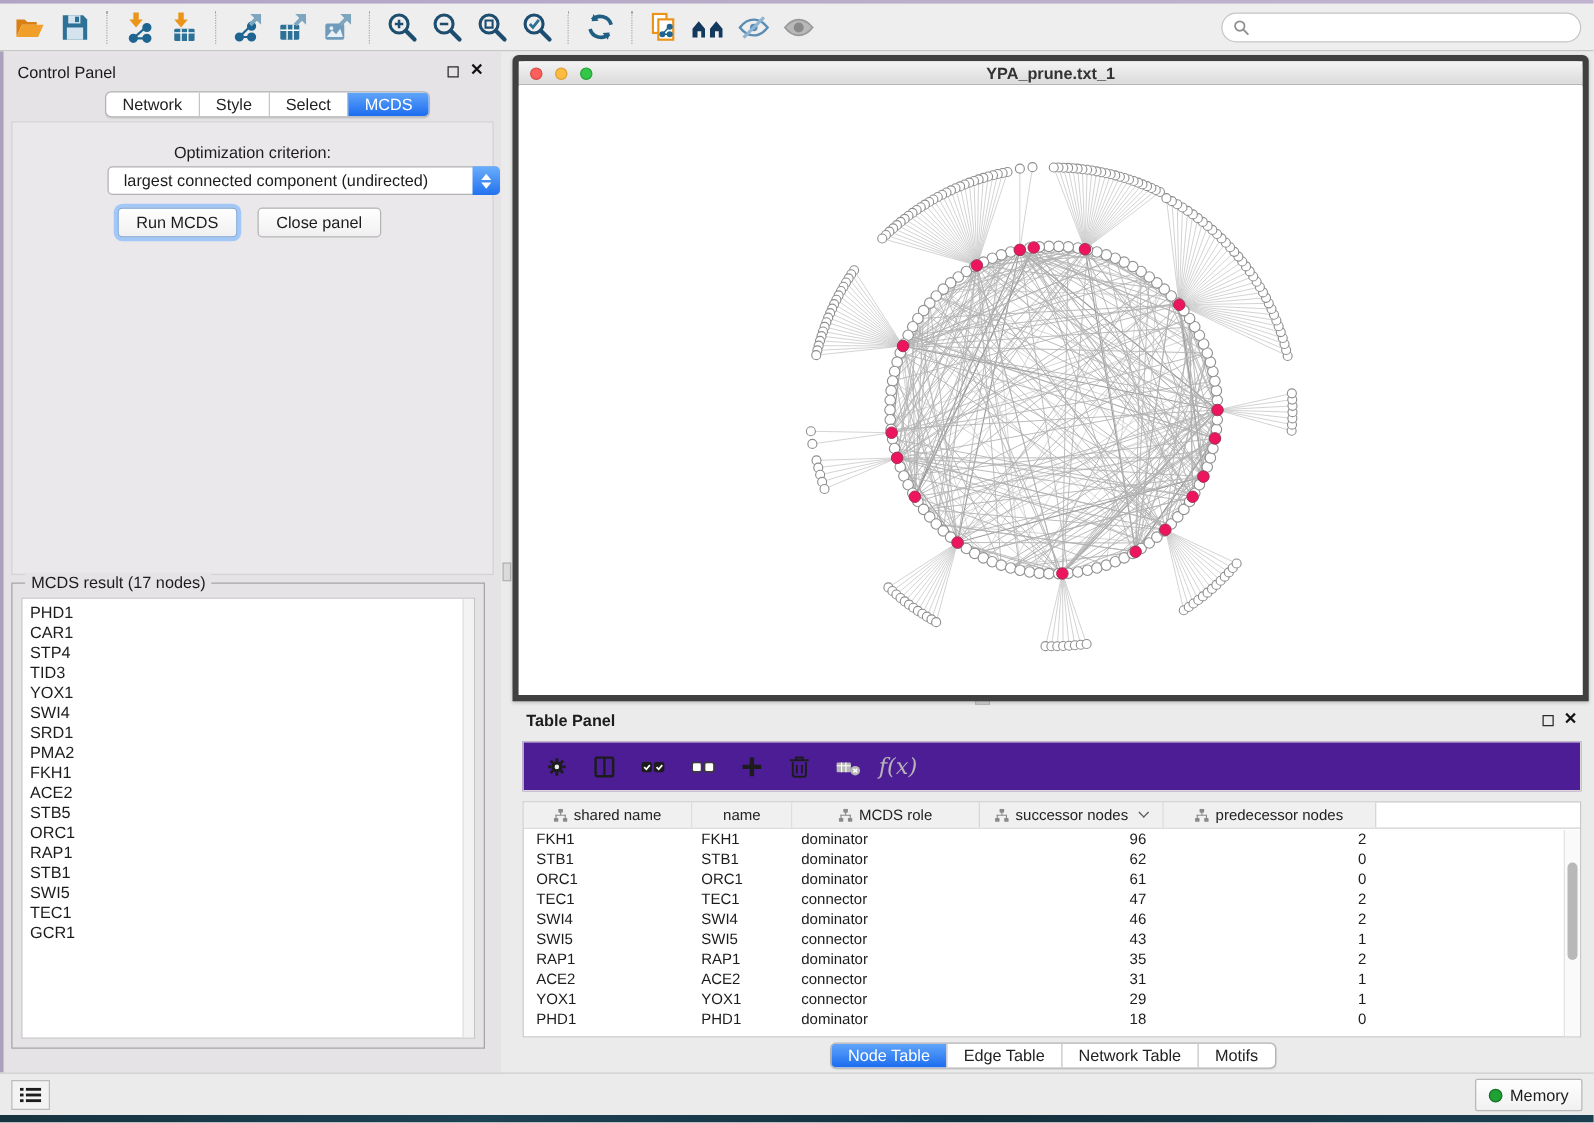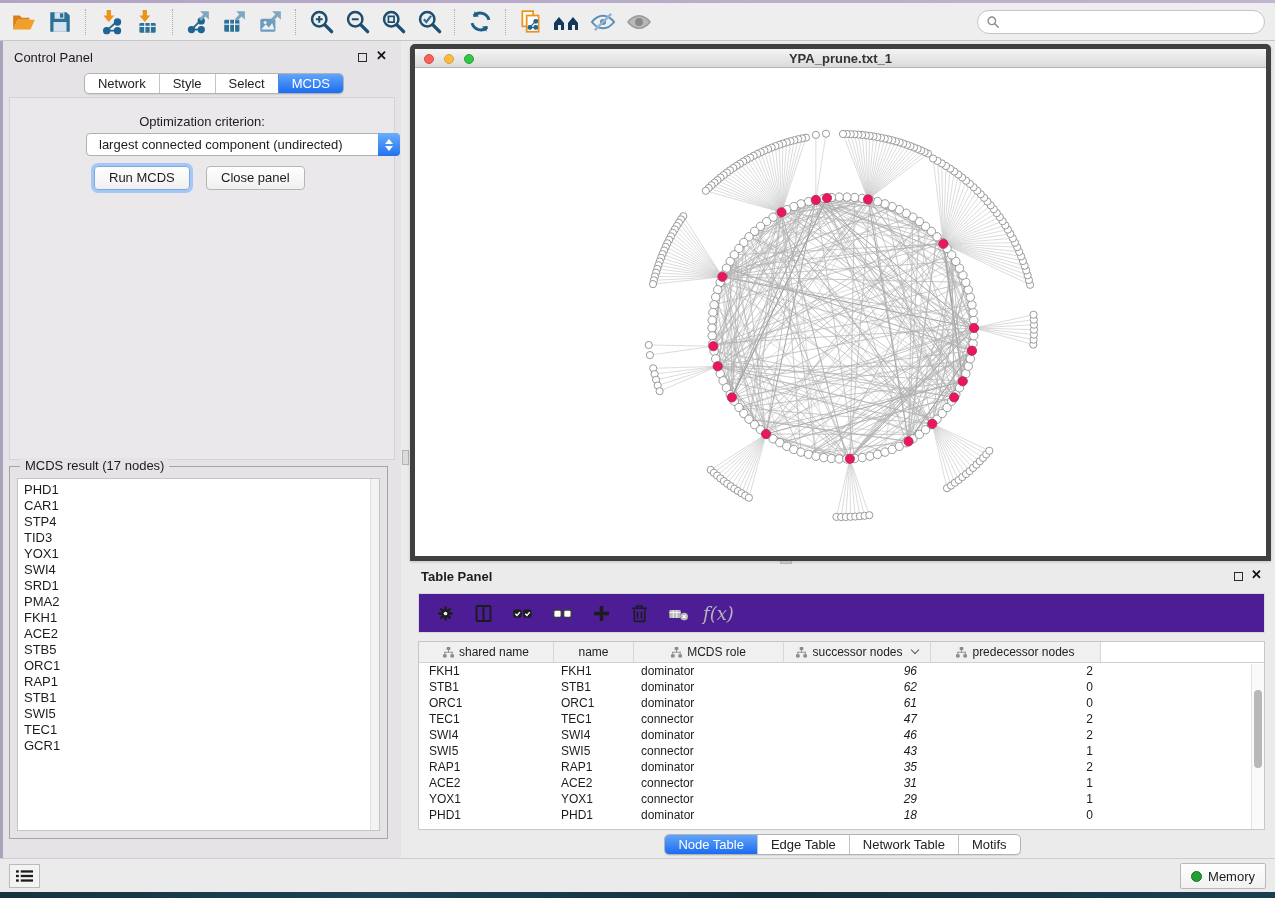--- a/index.html
+++ b/index.html
@@ -76,21 +76,21 @@
   #fx-label { font-size:18px; font-style:italic; color:#b7b6b7; font-family:"DejaVu Serif",serif; margin-left:-4px; }
 
   #node-table { position:absolute; left:8px; top:76px; right:10px; bottom:28px; background:#fff; border:1px solid #c9c8c9; }
   #tbl-head { display:grid; grid-template-columns:135px 80px 150px 147px 170px 1fr; height:21px; border-bottom:1px solid #d2d1d2; }
   .th { background:#f1f0f1; border-right:1px solid #d8d7d8; display:flex; align-items:center; justify-content:center; gap:5px; font-size:12px; color:#222; overflow:hidden; white-space:nowrap; }
   .th.empty { background:transparent; border-right:none; }
   .sort-chev { width:6px; height:6px; border-right:1.6px solid #555; border-bottom:1.6px solid #555; transform:rotate(45deg); margin-top:-4px; margin-left:4px; }
   #tbl-body .trow { display:grid; grid-template-columns:135px 80px 150px 147px 170px 1fr; height:16px; }
   .td { font-size:12px; line-height:16px; white-space:nowrap; overflow:hidden; }
   .td.c1 { padding-left:10px; } .td.c2,.td.c3 { padding-left:7px; }
-  .td.c4 { text-align:right; padding-right:14px;font-style:italic; } .td.c5 { text-align:right; padding-right:8px; }
+  .td.c4 { text-align:right; padding-right:14px; } .td.c5 { text-align:right; padding-right:8px; }
   #tbl-scroll { position:absolute; right:0; top:22px; bottom:0; width:13px; background:#fafafa; border-left:1px solid #e3e2e3; }
   #tbl-thumb { position:absolute; left:2px; right:2px; top:26px; height:78px; background:#b9b8b9; border-radius:5px; }
   #tp-tabs { position:absolute; left:0; right:0; bottom:3px; text-align:center; }
 
   .hdr-colicon { flex:0 0 auto; }
 </style>
 </head>
 <body>
 
 <div id="top-strip"></div>

